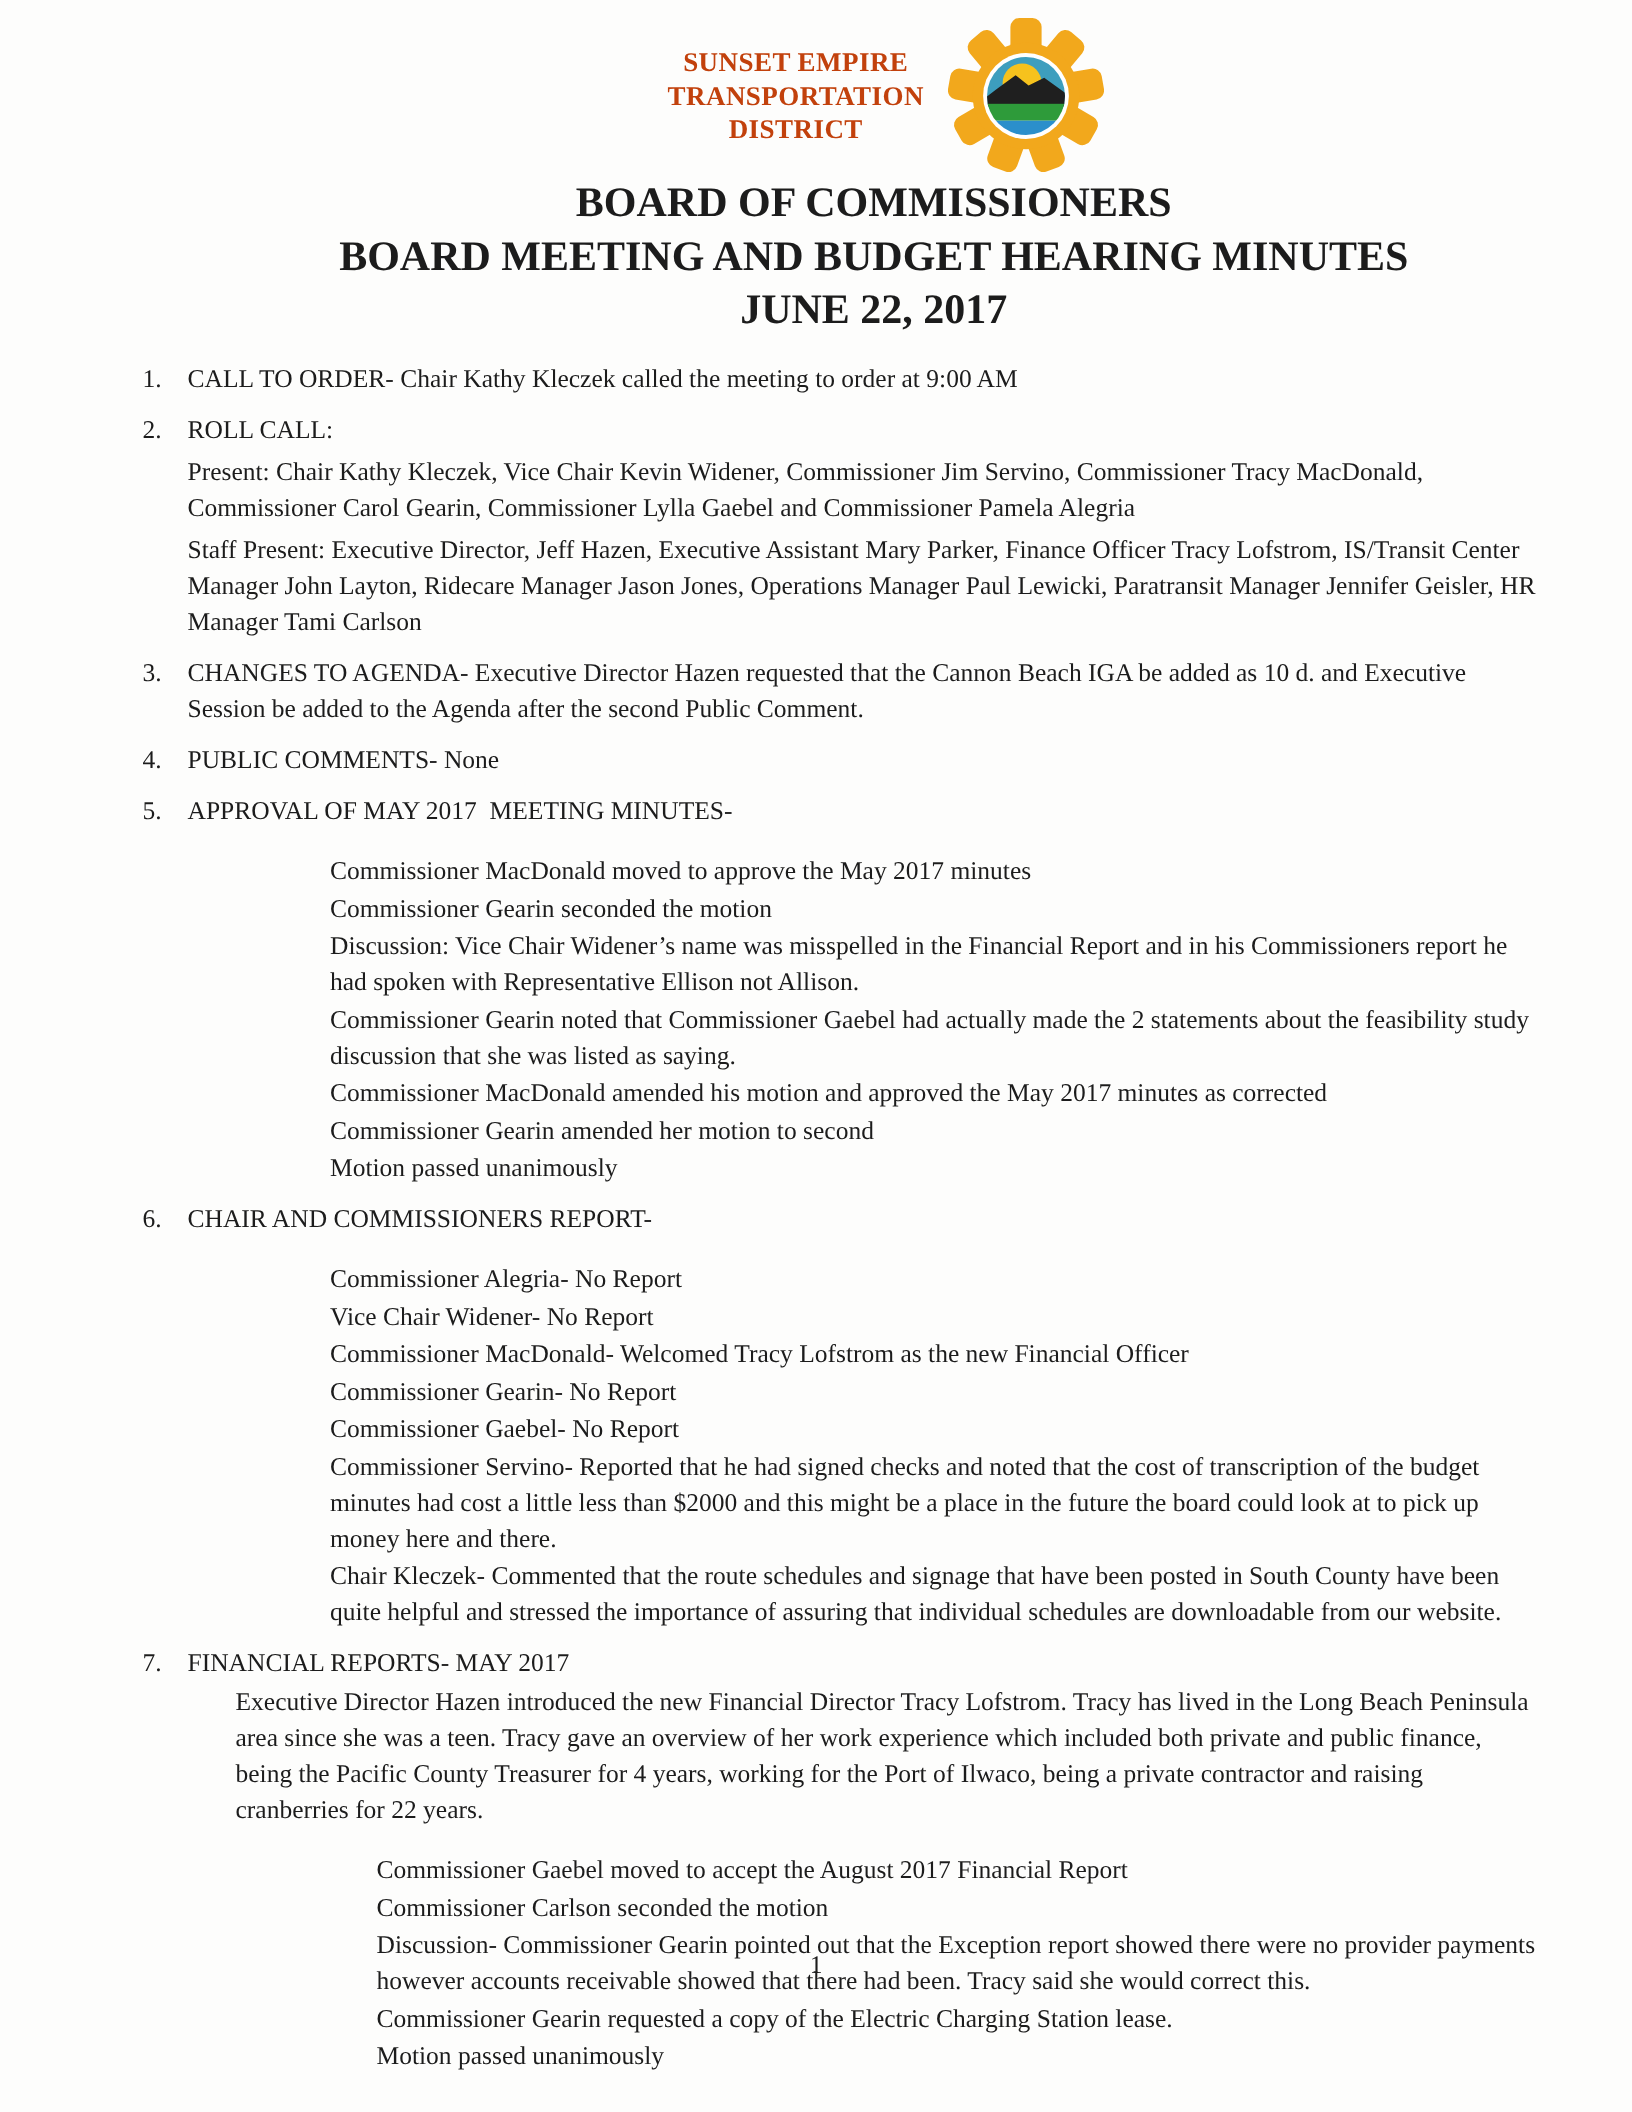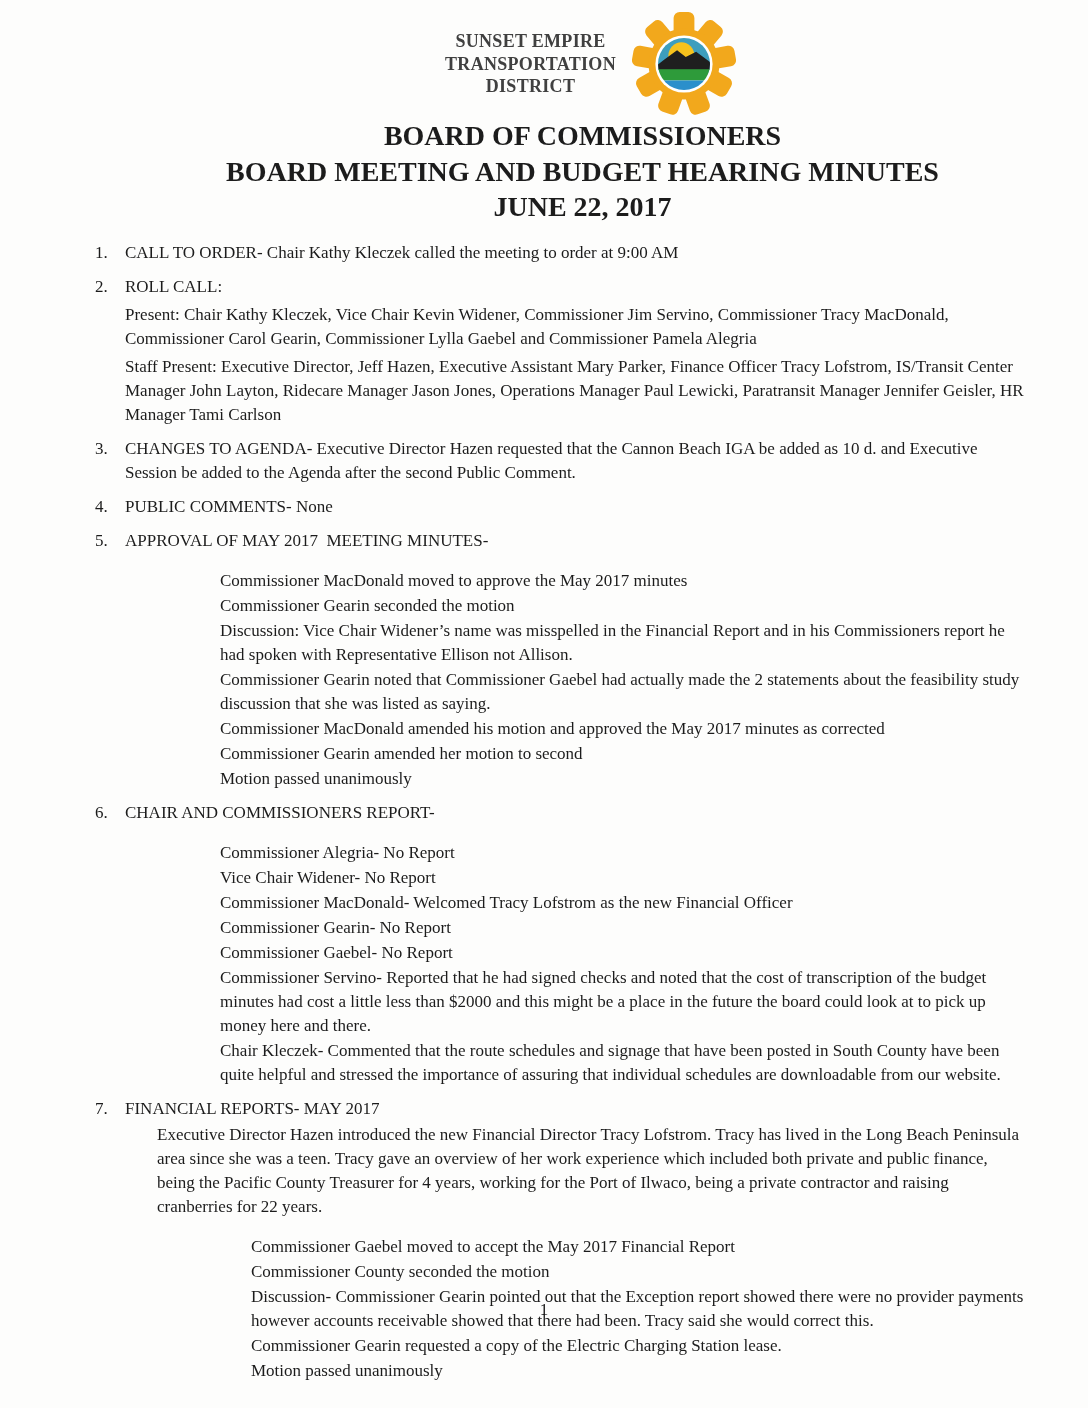--- a/index.html
+++ b/index.html
@@ -15,21 +15,21 @@
     overflow:hidden;
   }
   
   .letterhead {
     display:flex; justify-content:center; align-items:center;
     gap:16px; transform:translateX(30px);
   }
   .org-name {
     text-align:center; font-weight:bold;
     font-size:18px; line-height:1.26;
-    color:#404040; letter-spacing:.3px;
+    color:#c2410c; letter-spacing:.3px;
   }
   .logo svg { display:block; }
   
   .doc-title {
     text-align:center; font-weight:bold;
     font-size:28px; line-height:1.27;
     transform:translateX(22px);
     margin-top:2px;
   }
   
@@ -144,22 +144,22 @@
           <div class="subline">Commissioner Servino- Reported that he had signed checks and noted that the cost of transcription of the budget minutes had cost a little less than $2000 and this might be a place in the future the board could look at to pick up money here and there.</div>
           <div class="subline">Chair Kleczek- Commented that the route schedules and signage that have been posted in South County have been quite helpful and stressed the importance of assuring that individual schedules are downloadable from our website.</div>
         </div>
     </div>
 
     <div class="item">
       <span class="item-num">7.</span>
       <span class="item-title">FINANCIAL REPORTS- MAY 2017</span>
       <div class="intro">Executive Director Hazen introduced the new Financial Director Tracy Lofstrom. Tracy has lived in the Long Beach Peninsula area since she was a teen. Tracy gave an overview of her work experience which included both private and public finance, being the Pacific County Treasurer for 4 years, working for the Port of Ilwaco, being a private contractor and raising cranberries for 22 years.</div>
       <div class="sublines deep">
-          <div class="subline">Commissioner Gaebel moved to accept the May 2017 Financial Report</div>
-          <div class="subline">Commissioner County seconded the motion</div>
+          <div class="subline">Commissioner Gaebel moved to accept the August 2017 Financial Report</div>
+          <div class="subline">Commissioner Carlson seconded the motion</div>
           <div class="subline">Discussion- Commissioner Gearin pointed out that the Exception report showed there were no provider payments however accounts receivable showed that there had been. Tracy said she would correct this.</div>
           <div class="subline">Commissioner Gearin requested a copy of the Electric Charging Station lease.</div>
           <div class="subline">Motion passed unanimously</div>
         </div>
     </div>
 
   </div>
 
   <div class="page-number">1</div>
 

